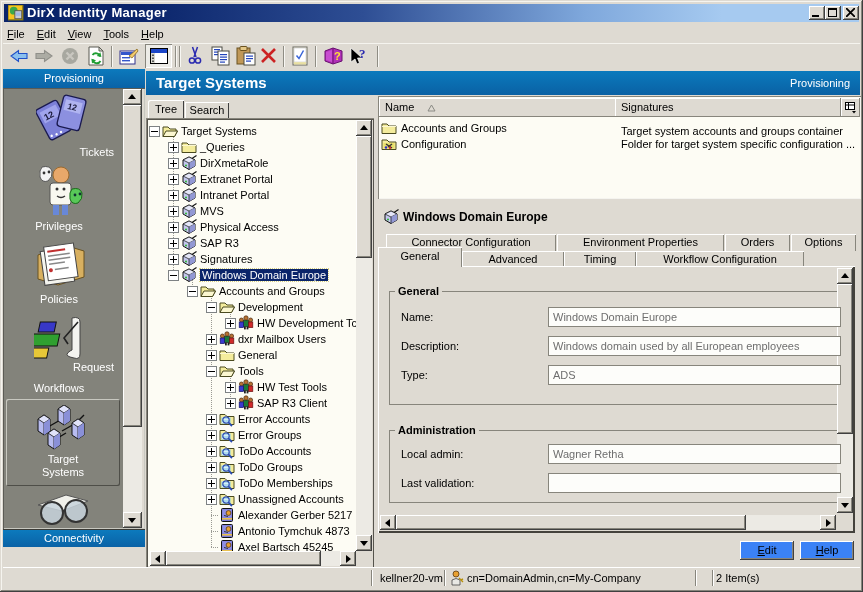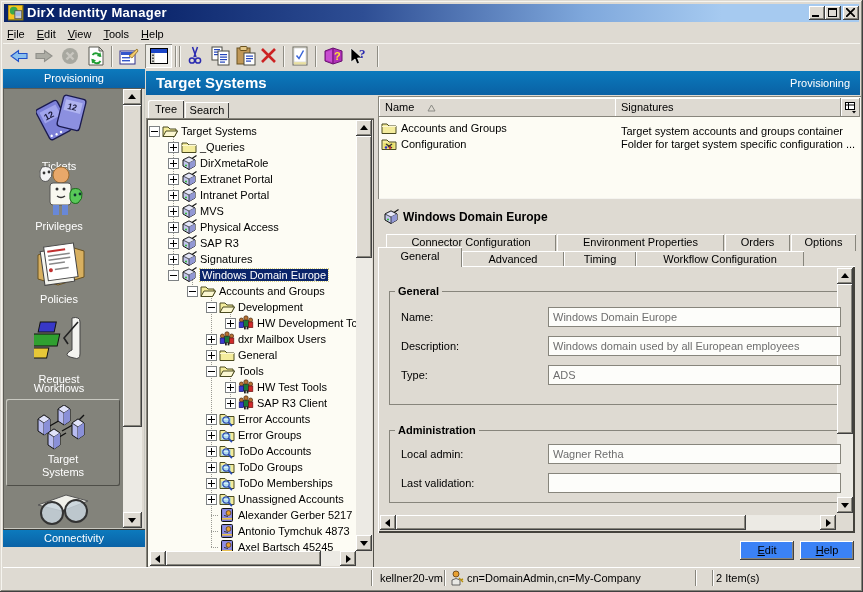--- a/index.html
+++ b/index.html
@@ -225,21 +225,21 @@
       <circle cx="9" cy="42" r="1.2" fill="#fff"></circle>
           <circle cx="14" cy="43" r="1.2" fill="#fff"></circle>
           <circle cx="19" cy="43" r="1.2" fill="#fff"></circle>
     </g>
     <g transform="rotate(14 36 22)">
       <rect x="24" y="6" width="23" height="32" rx="3" fill="#8C90E0" stroke="#1a1a50" stroke-width="1.3"></rect>
       <rect x="27" y="10" width="17" height="11" fill="#B0B4F0"></rect>
       <text x="30" y="19" font-size="8.5" font-weight="bold" fill="#1a1a3a" font-family="Liberation Sans">12</text>
     </g>
    </svg>
-   <div class="abs" style="left:0;top:71px;width:110px;text-align:center;">Tickets</div>
+   <div class="abs" style="left:0;top:57px;width:110px;text-align:right;">Tickets</div>
 
    <svg class="abs" style="left:32px;top:76px;" width="50" height="52" viewBox="0 0 50 52">
     <path d="M6 2 Q14 0 16 6 Q17 12 12 16 Q6 18 4 12 Q3 5 6 2Z" fill="#F4F4F4" stroke="#555" stroke-width="1"></path>
     <circle cx="8" cy="8" r="1.4" fill="#333"></circle>
         <circle cx="13" cy="7" r="1.4" fill="#333"></circle>
     <circle cx="25" cy="10" r="8" fill="#E8A86A" stroke="#9a6a30" stroke-width="1"></circle>
     <rect x="14" y="18" width="21" height="22" rx="3" fill="#F8F8F0" stroke="#555" stroke-width="1"></rect>
     <circle cx="21" cy="24" r="1.5" fill="#333"></circle>
         <circle cx="28" cy="24" r="1.5" fill="#333"></circle>
     <path d="M21 31 Q25 34 29 31" stroke="#333" stroke-width="1.4" fill="none"></path>
@@ -268,21 +268,21 @@
 
    <svg class="abs" style="left:30px;top:225px;" width="54" height="52" viewBox="0 0 54 52">
     <g>
      <rect x="8" y="8" width="16" height="10" fill="#3838C8" stroke="#111" stroke-width="1" transform="skewX(-12)"></rect>
      <rect x="4" y="20" width="26" height="12" fill="#30A030" stroke="#111" stroke-width="1" transform="skewX(-12)"></rect>
      <rect x="0" y="34" width="22" height="10" fill="#E8C838" stroke="#111" stroke-width="1" transform="skewX(-12)"></rect>
      <path d="M38 4 Q46 2 46 8 L46 40 Q46 46 40 44 L36 43 Q30 41 36 37 L38 36 Z" fill="#F4F4F0" stroke="#444" stroke-width="1"></path>
           <path d="M44 8 L30 24 L34 30" stroke="#222" stroke-width="1.6" fill="none"></path>
     </g>
    </svg>
-   <div class="abs" style="left:0;top:284px;width:110px;text-align:center;">Request</div>
+   <div class="abs" style="left:0;top:272px;width:110px;text-align:right;">Request</div>
    <div class="abs" style="left:0;top:293px;width:110px;text-align:center;">Workflows</div>
 
    <div class="abs" style="left:2px;top:310px;width:114px;height:87px;box-shadow:inset 1px 1px 0 #C8C8C0,inset -1px -1px 0 #4E4E48;border-radius:2px;"></div>
    <svg class="abs" style="left:28px;top:316px;" width="60" height="46" viewBox="0 0 60 46">
     <g stroke="#111" stroke-width="1.4" fill="none">
      <path d="M16 22 L30 14 M30 26 L44 18 M24 34 L34 28 M44 18 L52 10"></path>
     </g>
     <g>
      <g transform="translate(6,10)">
             <path d="M0 4 L6 0 L12 4 L12 16 L6 20 L0 16 Z" fill="#B8BCF0" stroke="#111" stroke-width="1"></path>

